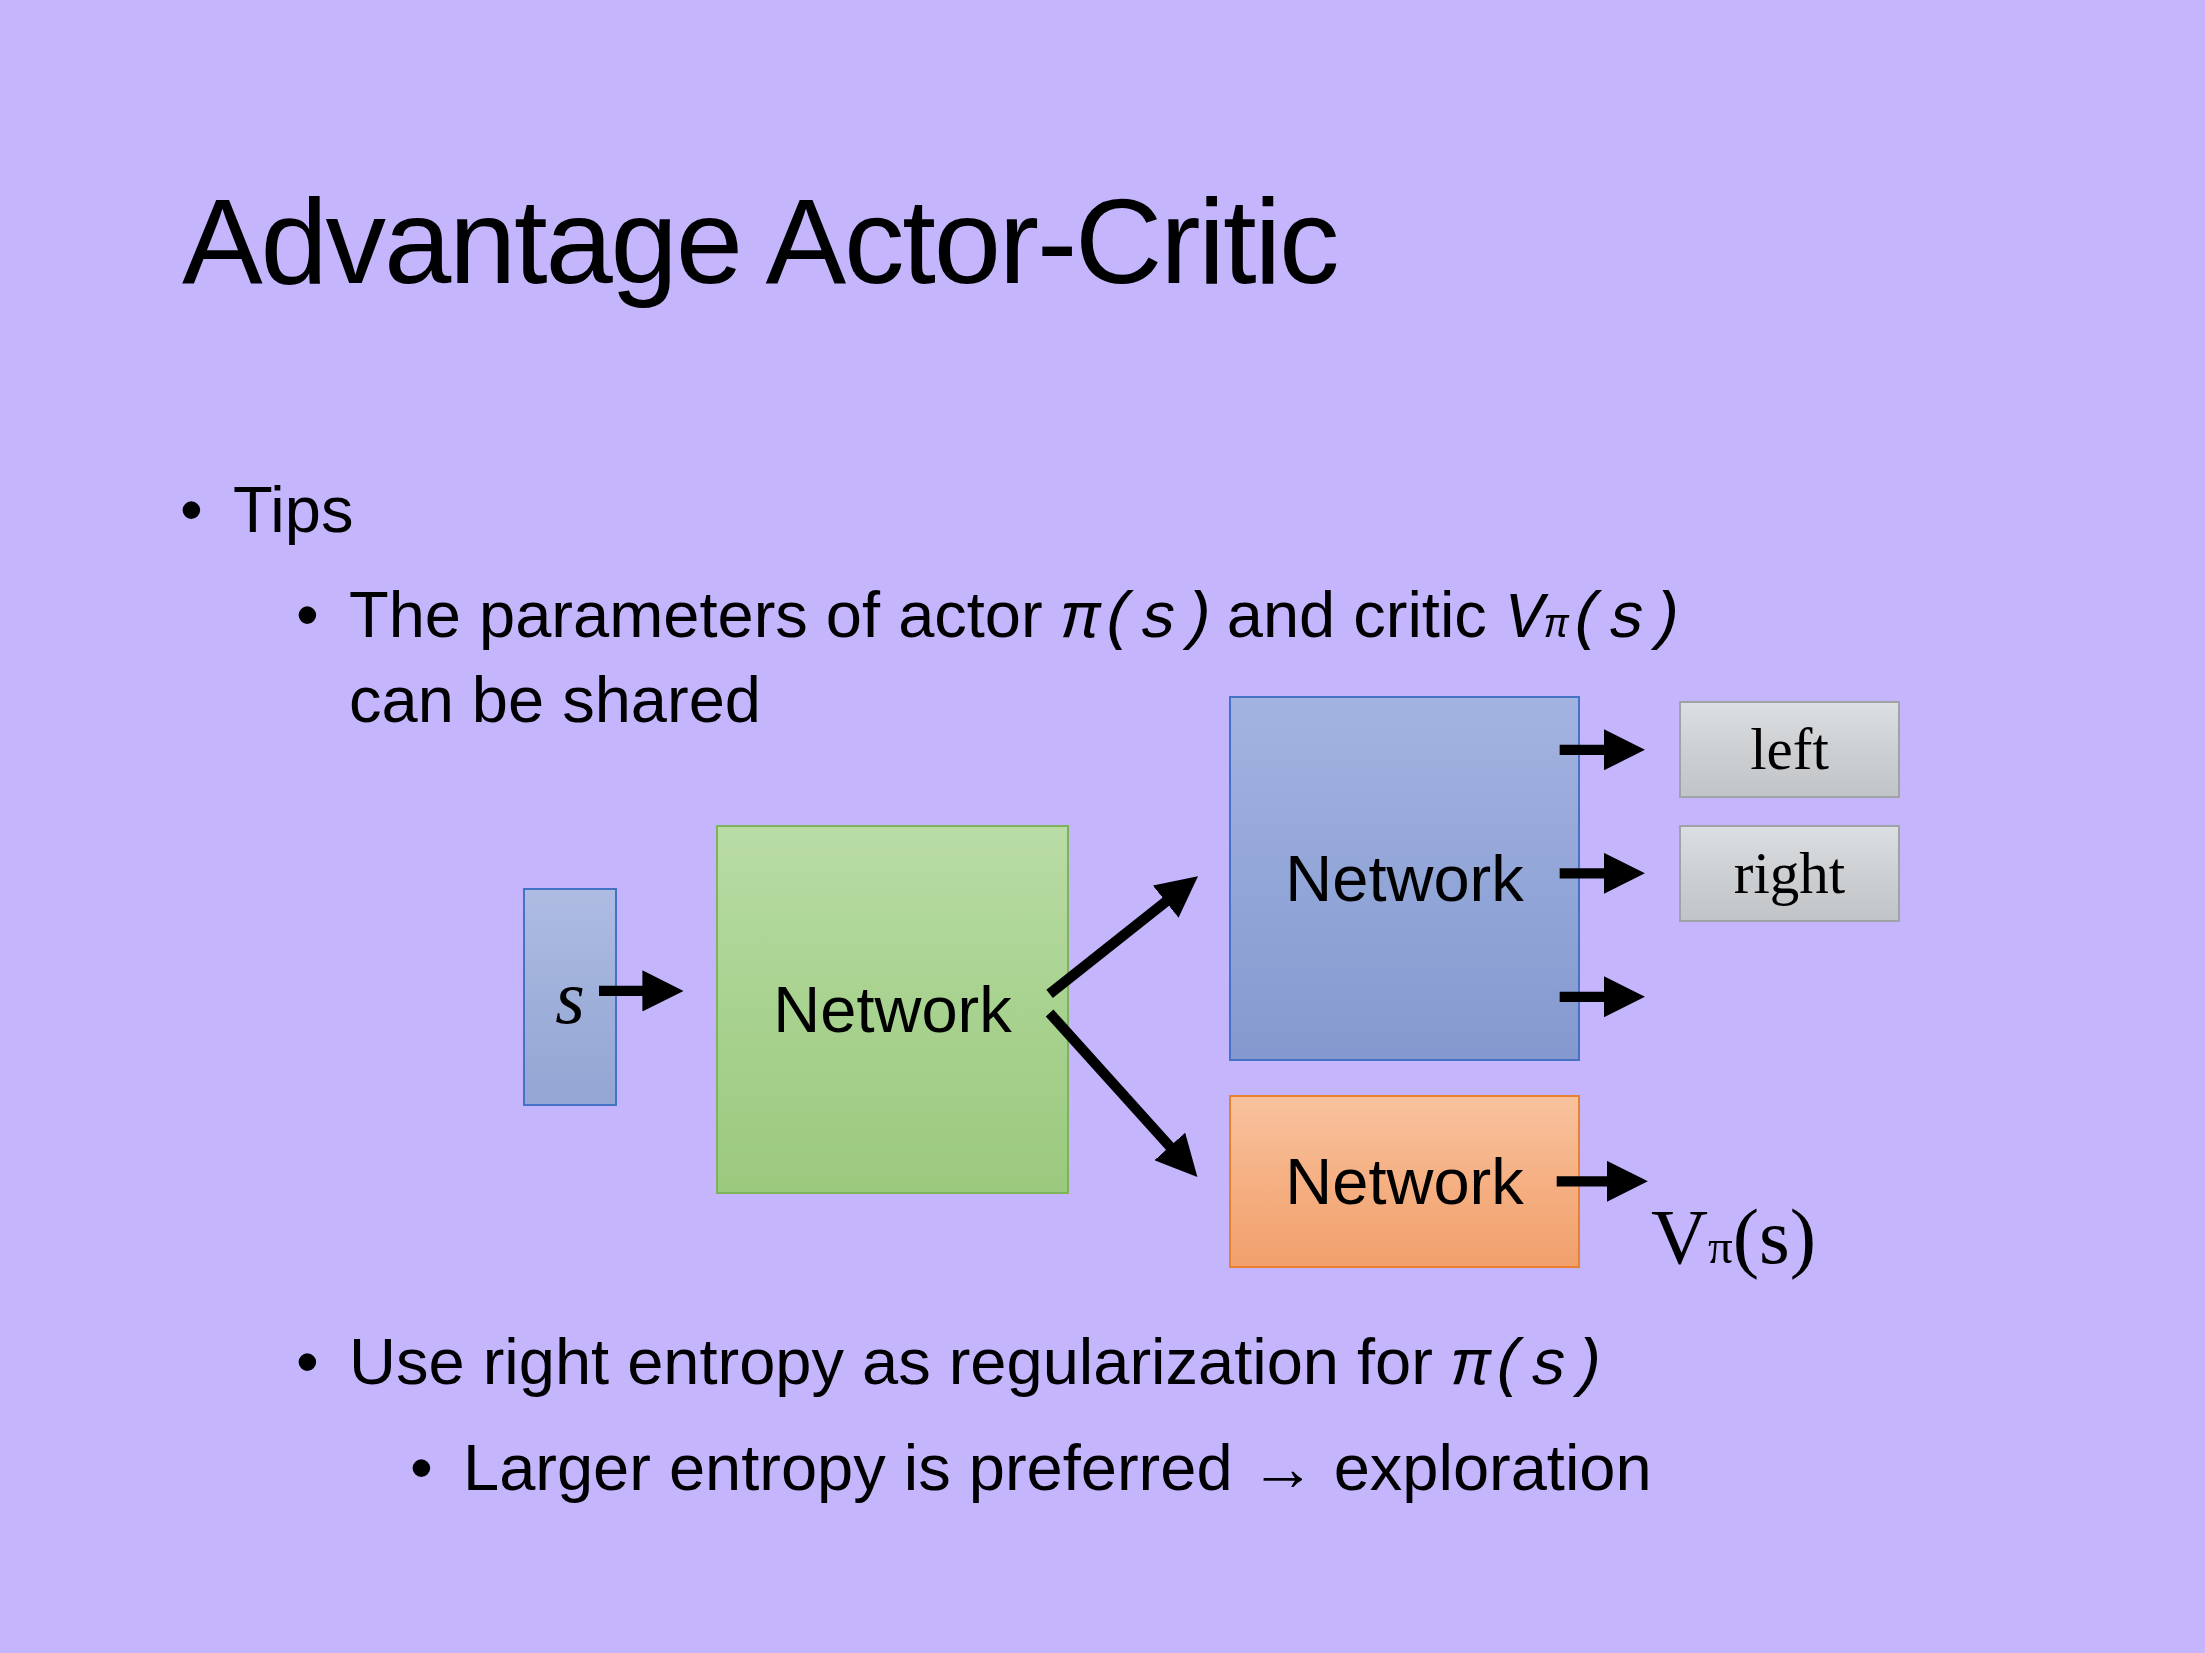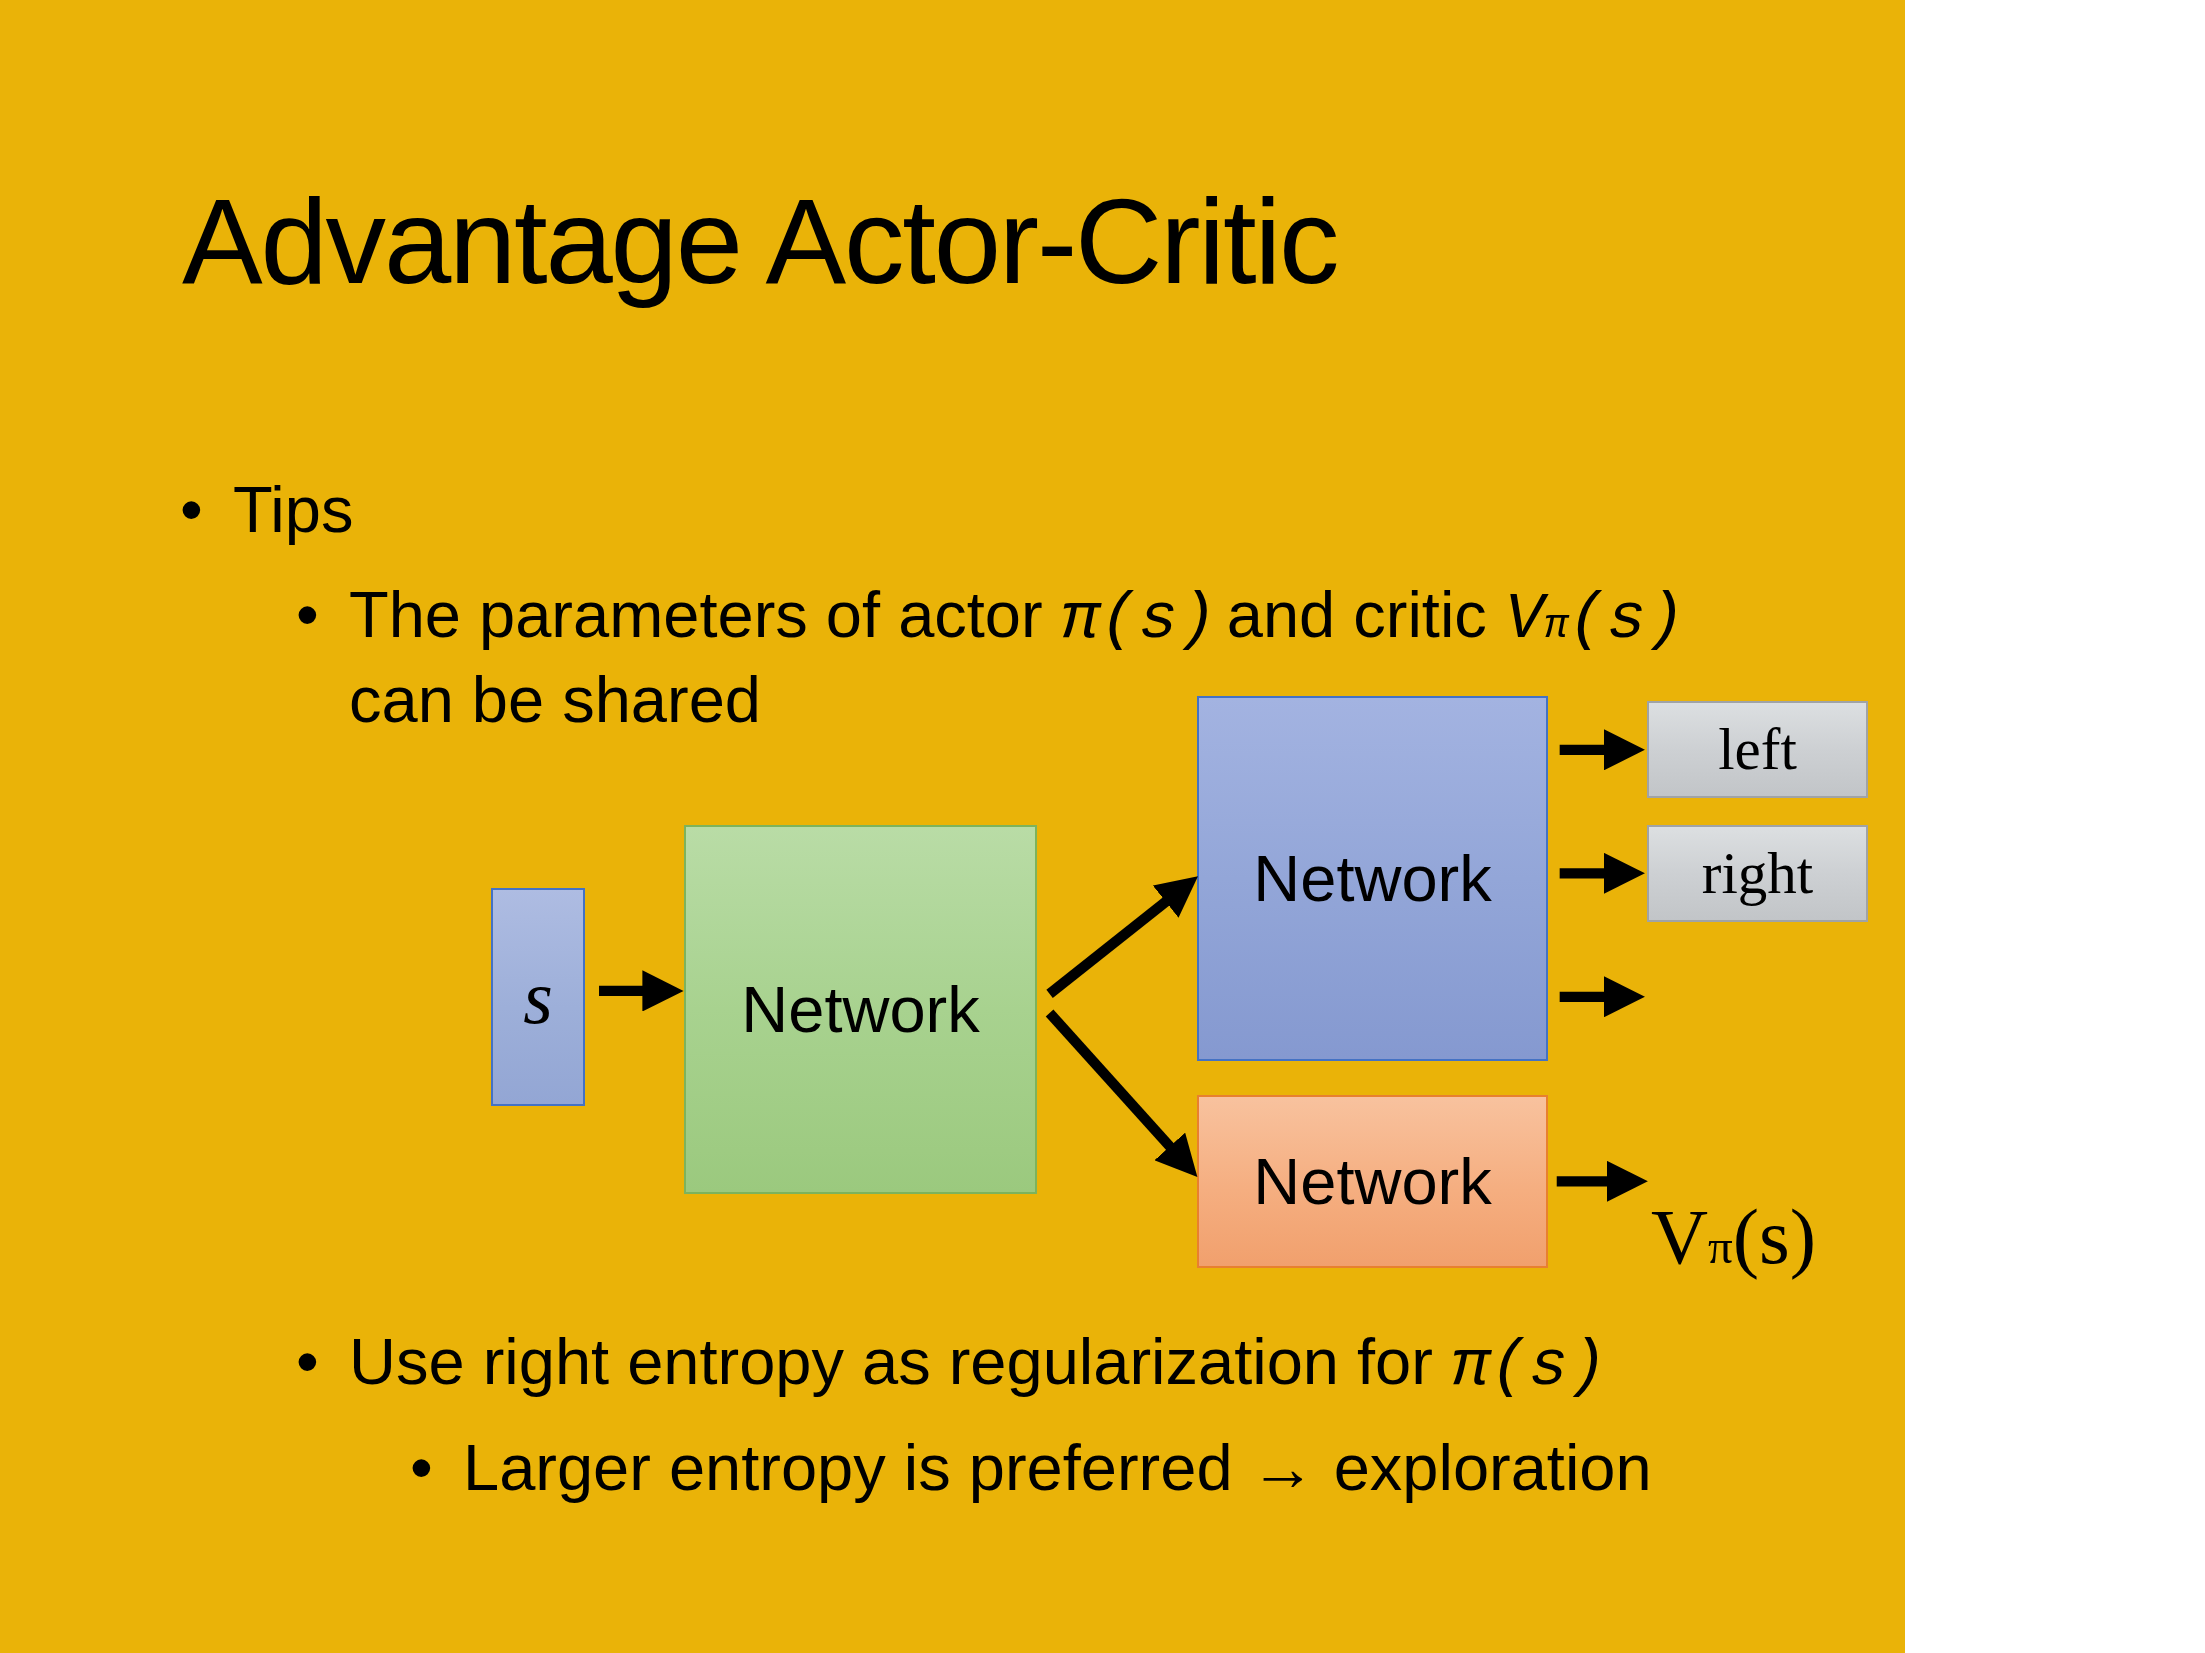--- a/index.html
+++ b/index.html
@@ -2,23 +2,23 @@
 <html style="font-size:11.8px"><head>
 <meta charset="utf-8">
 <style>
   html, body {
     margin: 0;
     padding: 0;
     background: #ffffff;
   }
   .slide {
     position: relative;
-    width: 1905px;
+    width: 2205px;
     height: 1654px;
-    background: #eab308;
+    background: #c4b5fd;
     overflow: hidden;
     font-family: "Liberation Sans", sans-serif;
     color: #000000;
   }
 
   
   .title {
     position: absolute;
     left: 182px;
     top: 175px;
@@ -58,20 +58,21 @@
   .sp-before { margin-left: 10px; }
 
   
   .box {
     position: absolute;
     display: flex;
     align-items: center;
     justify-content: center;
     box-sizing: border-box;
     text-align: center;
+    margin-left: 32px;
   }
   .box-input {
     left: 491px; top: 888px; width: 94px; height: 218px;
     background: linear-gradient(180deg, #aebce2 0%, #9dafd9 55%, #93a6d4 100%);
     border: 2.2px solid #4472c4;
     font-family: "Liberation Serif", "DejaVu Serif", serif;
     font-style: italic;
     font-size: 76px;
   }
   .box-shared {

